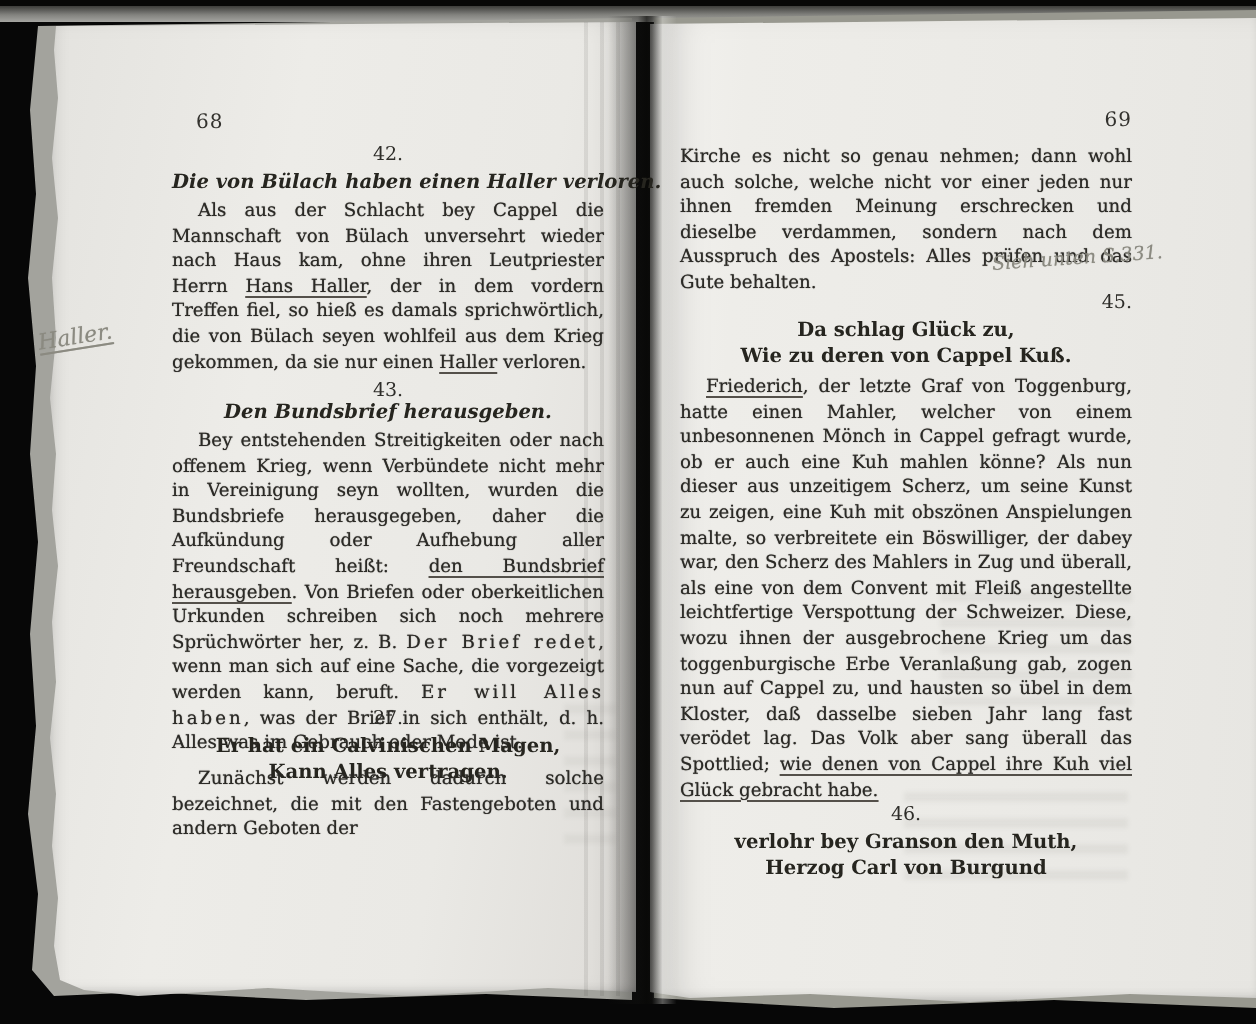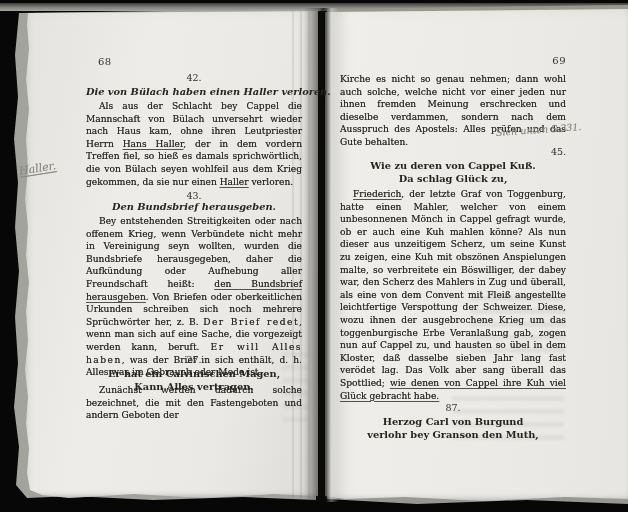--- a/index.html
+++ b/index.html
@@ -87,24 +87,24 @@
 <div class="body-text col-left" style="top:384px;"><span>Zunächst werden dadurch solche bezeichnet, die mit den Fastengeboten und andern Geboten der</span></div>
 
 <div class="handwriting hw-left">Haller.</div>
 
 <div class="pageno col-right" style="top:55px;text-align:right;">69</div>
 
 <div class="body-text col-right noindent" style="top:73px;"><span>Kirche es nicht so genau nehmen; dann wohl auch solche, welche nicht vor einer jeden nur ihnen fremden Meinung erschrecken und dieselbe verdammen, sondern nach dem Ausspruch des Apostels: Alles prüfen und das Gute behalten.</span></div>
 
 <div class="secnum col-right" style="top:146px;text-align:right;">45.</div>
 <div class="title col-right" style="top:159px;">
+  <div>Da schlag Glück zu,</div>
   <div>Wie zu deren von Cappel Kuß.</div>
-  <div>Da schlag Glück zu,</div>
 </div>
 <div class="body-text col-right" style="top:188px;"><span class="u">Friederich</span><span>, der letzte Graf von Toggenburg, hatte einen Mahler, welcher von einem unbesonnenen Mönch in Cappel gefragt wurde, ob er auch eine Kuh mahlen könne? Als nun dieser aus unzeitigem Scherz, um seine Kunst zu zeigen, eine Kuh mit obszönen Anspielungen malte, so verbreitete ein Böswilliger, der dabey war, den Scherz des Mahlers in Zug und überall, als eine von dem Convent mit Fleiß angestellte leichtfertige Verspottung der Schweizer. Diese, wozu ihnen der ausgebrochene Krieg um das toggenburgische Erbe Veranlaßung gab, zogen nun auf Cappel zu, und hausten so übel in dem Kloster, daß dasselbe sieben Jahr lang fast verödet lag. Das Volk aber sang überall das Spottlied; </span><span class="u">wie denen von Cappel ihre Kuh viel Glück gebracht habe.</span></div>
 
-<div class="secnum col-right" style="top:402px;">87.</div>
+<div class="secnum col-right" style="top:402px;">46.</div>
 <div class="title col-right" style="top:415px;">
+  <div>verlohr bey Granson den Muth,</div>
   <div>Herzog Carl von Burgund</div>
-  <div>verlohr bey Granson den Muth,</div>
 </div>
 
 <div class="handwriting hw-right">Sieh unten S.331.</div>
 
 </body></html>

